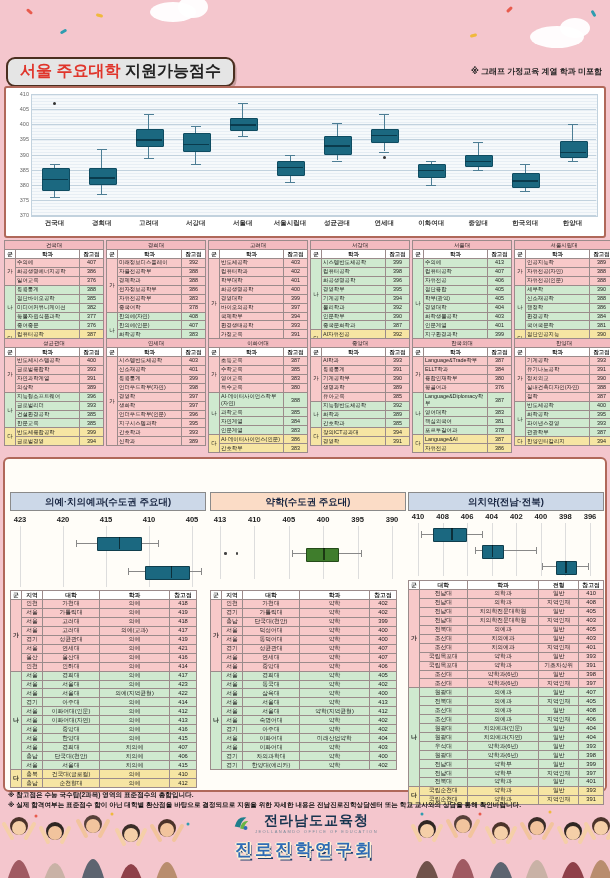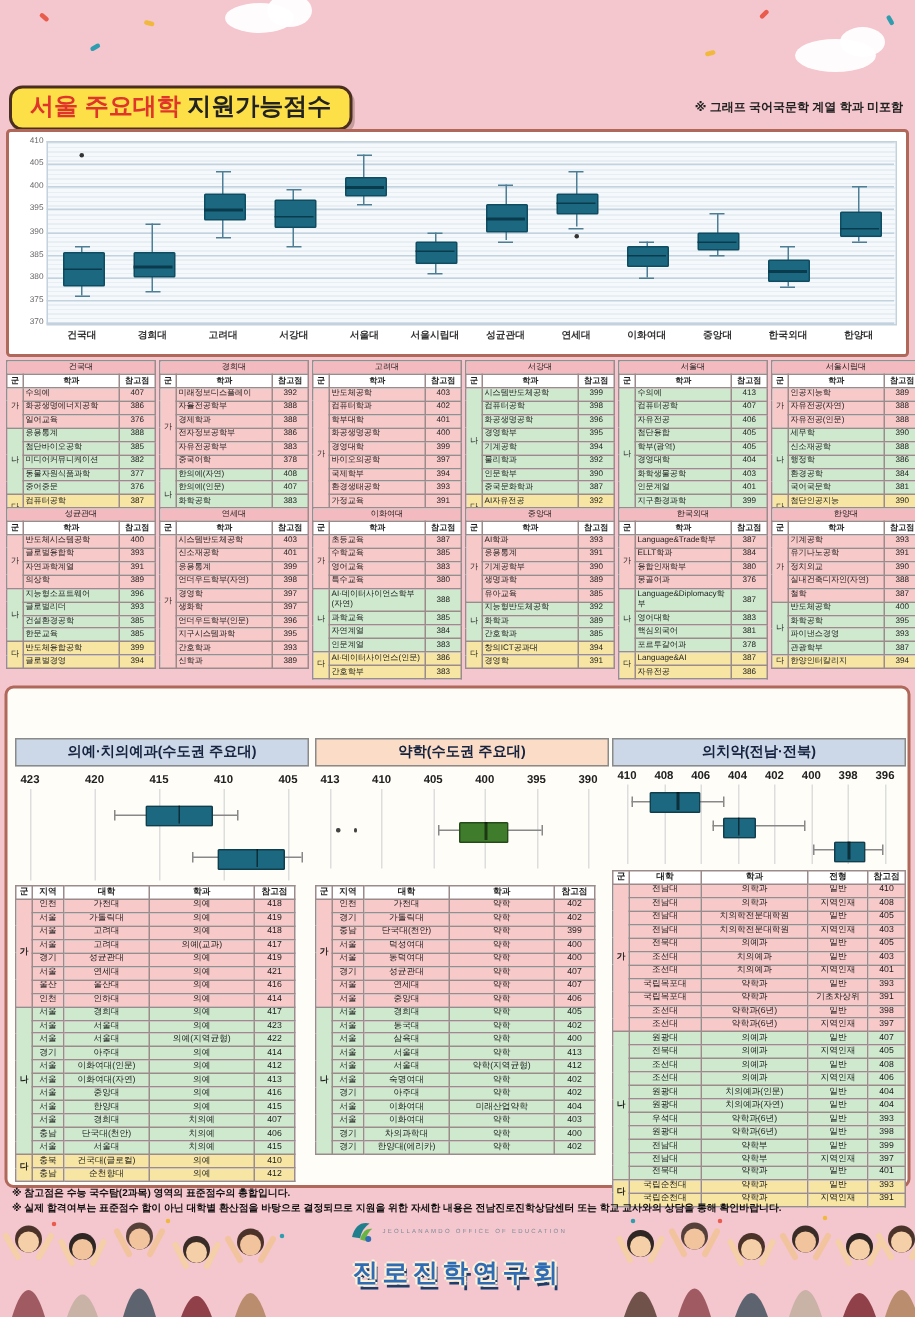--- a/index.html
+++ b/index.html
@@ -7,21 +7,21 @@
         font-family:"Liberation Sans","DejaVu Sans",sans-serif;}
   
   .banner{position:absolute;left:0;top:0;width:610px;height:56px;}
   .banner-title{position:absolute;left:0;top:6px;width:610px;text-align:center;font-weight:900;
     font-size:29px;letter-spacing:1px;color:#5d3a26;
     text-shadow:-2px 0 #f7e8d2,2px 0 #f7e8d2,0 -2px #f7e8d2,0 2px #f7e8d2,-1px -1px #f7e8d2,1px 1px #f7e8d2,3px 4px 0 #3f2418;}
   .cloud{position:absolute;background:#fff;border-radius:50%;opacity:.95;}
   .confetti{position:absolute;width:7px;height:3px;border-radius:2px;}
   .popper{position:absolute;left:292px;top:10px;width:34px;height:34px;}
   
-  .secbox{position:absolute;background:#fde047;border:2.5px solid #4a2e1f;border-radius:9px;
+  .secbox{position:absolute;background:#e5e5e5;border:2.5px solid #4a2e1f;border-radius:9px;
     padding:2px 12px 3px 12px;font-weight:900;font-size:16px;color:#222;box-shadow:1.5px 2.5px 0 rgba(60,30,10,.25);white-space:nowrap;}
   .secbox .red{color:#e0352b;}
   .note{position:absolute;font-size:8px;font-weight:700;color:#222;}
   
   .chart-panel{position:absolute;left:4px;top:86px;width:598px;height:148px;background:#fff;
     border:2px solid #b0685a;border-radius:3px;}
   #main-chart{position:absolute;left:1px;top:1px;width:594px;height:144px;}
   .plotbg{position:absolute;background:repeating-linear-gradient(180deg,#e7eef4 0px,#e7eef4 1px,#f6f9fb 1px,#f6f9fb 3px);border:1px solid #c2d2de;}
   .gl{position:absolute;height:1px;background:#c2d2de;}
   .ytl{position:absolute;left:2px;width:20px;text-align:right;font-size:5.5px;color:#666;}
@@ -83,21 +83,21 @@
     <span class="confetti" style="left:96px;top:14px;background:#f0b93c;transform:rotate(15deg);"></span>
     <span class="confetti" style="left:506px;top:8px;background:#e85b4d;transform:rotate(-45deg);"></span>
     <span class="confetti" style="left:590px;top:12px;background:#2f9db0;transform:rotate(60deg);"></span>
     <span class="confetti" style="left:470px;top:34px;background:#f0b93c;transform:rotate(-15deg);"></span>
   </div>
 
   <div class="secbox" style="left:6px;top:57px;">
     <span class="red">서울 주요대학</span>
     <span>지원가능점수</span>
   </div>
-  <div class="note" style="right:8px;top:66px;">※ 그래프 국어국문학 계열 학과 미포함</div>
+  <div class="note" style="right:8px;top:66px;">※ 그래프 가정교육 계열 학과 미포함</div>
 
   <div class="chart-panel">
     <div id="main-chart">
         <div class="plotbg" style="left:24px;top:5px;width:565px;height:121px"></div>
         <div class="gl" style="left:24px;top:126.0px;width:565px"></div>
         <div class="ytl" style="top:123.0px">370</div>
         <div class="gl" style="left:24px;top:110.9px;width:565px"></div>
         <div class="ytl" style="top:107.9px">375</div>
         <div class="gl" style="left:24px;top:95.8px;width:565px"></div>
         <div class="ytl" style="top:92.8px">380</div>
@@ -1451,20 +1451,21 @@
   <div class="footnote" style="top:801px;">※ 실제 합격여부는 표준점수 합이 아닌 대학별 환산점을 바탕으로 결정되므로 지원을 위한 자세한 내용은 전남진로진학상담센터 또는 학교 교사와의 상담을 통해 확인바랍니다.</div>
 
   <div class="logo-wrap">
     <div class="org-line">
       <svg width="18" height="18" viewBox="0 0 20 20">
         <path d="M3 14 Q6 2 16 4 Q10 8 9 15 Z" fill="#1f7f8c"></path>
         <path d="M9 16 Q11 7 18 8 Q14 11 13 17 Z" fill="#69b544"></path>
         <circle cx="15" cy="15.5" r="2.2" fill="#2e6cb5"></circle>
       </svg>
       <span>
+        <div class="org-name">전라남도교육청</div>
         <div class="org-sub">JEOLLANAMDO OFFICE OF EDUCATION</div>
       </span>
     </div>
     <div class="club">진로진학연구회</div>
   </div>
 
   <svg class="people" style="left:0;" width="200" height="70" viewBox="0 0 200 70">
     <g transform="translate(4,6)">
         <path d="M8 24 L0 10" stroke="#f5cfa8" stroke-width="4" stroke-linecap="round"></path>
         <path d="M22 24 L30 10" stroke="#f5cfa8" stroke-width="4" stroke-linecap="round"></path>

